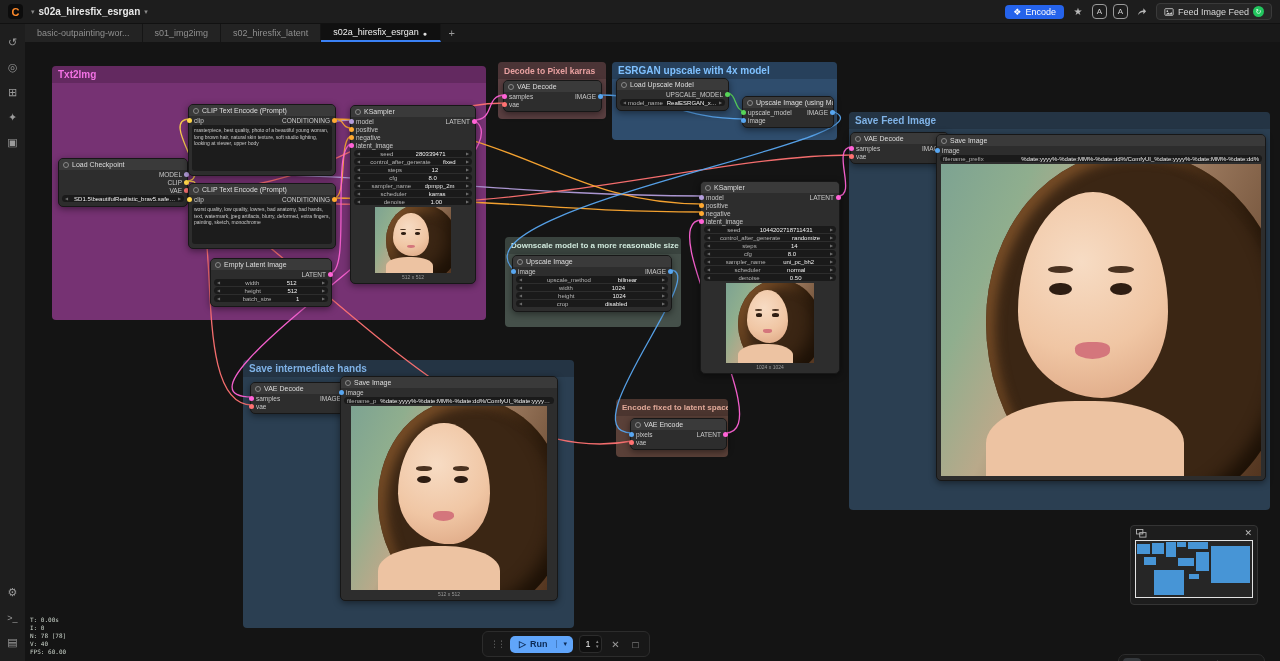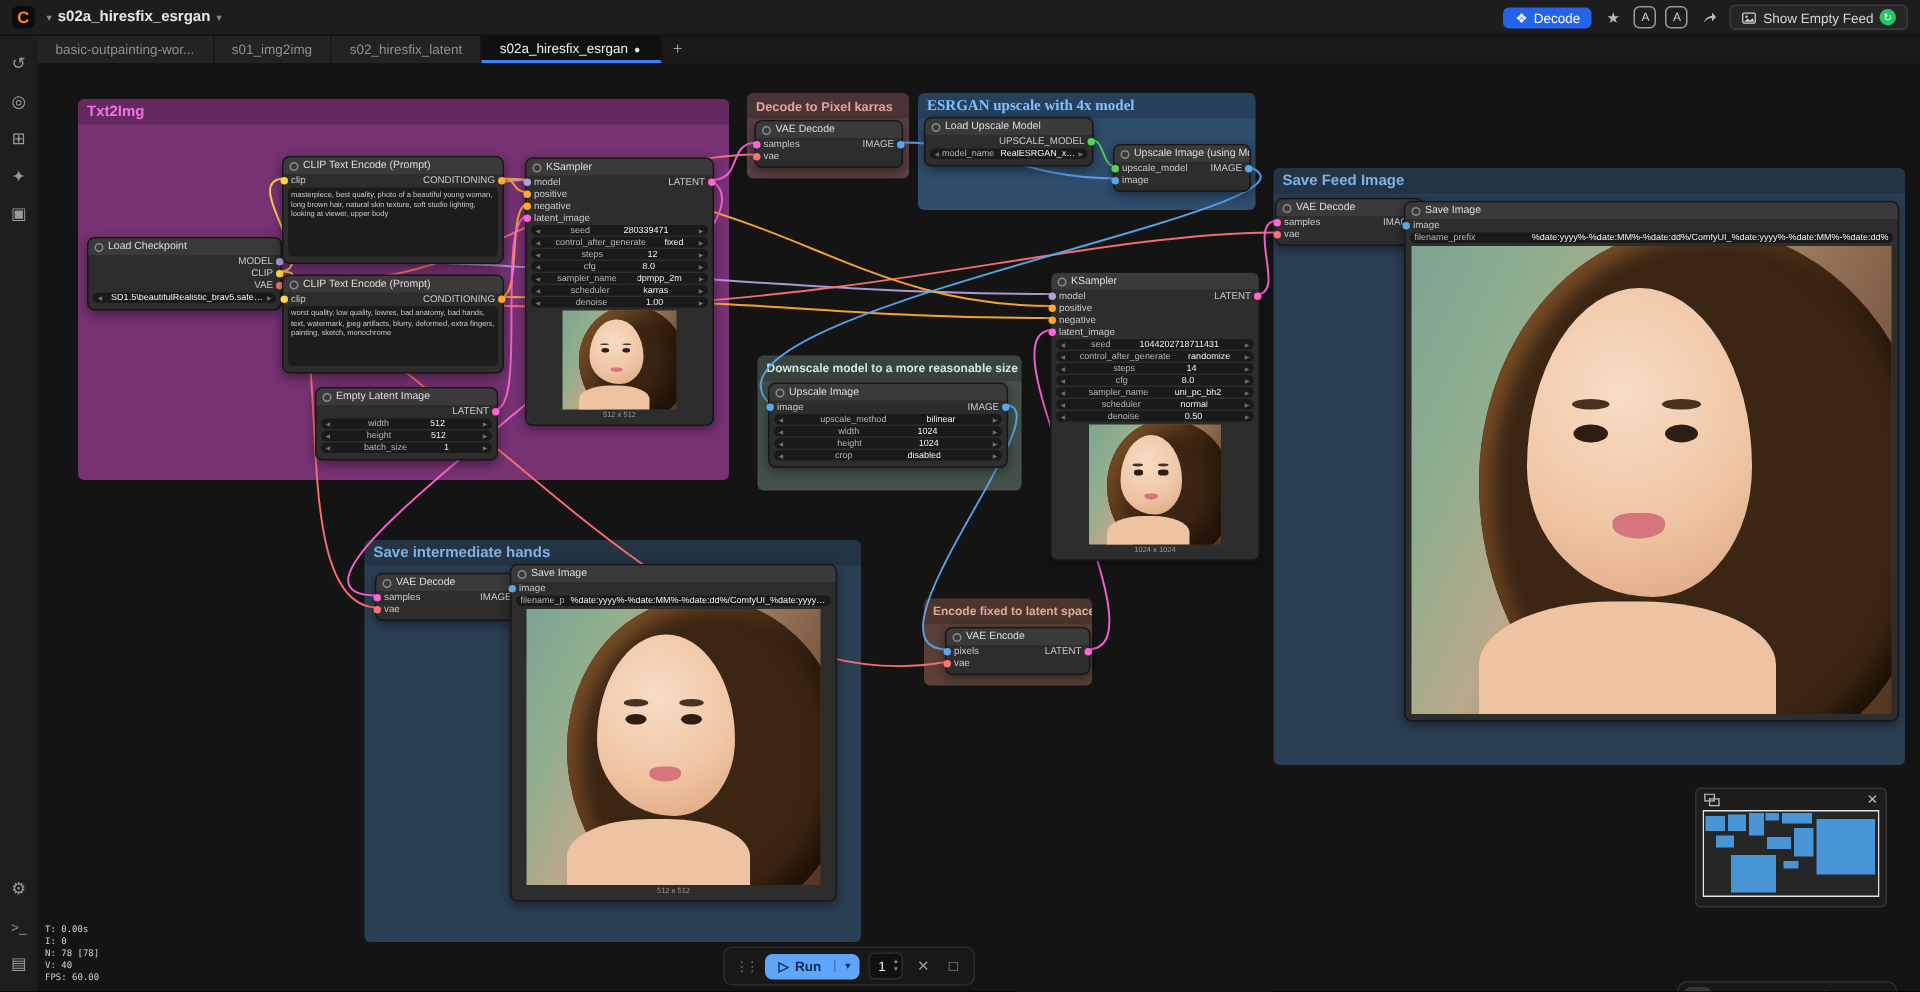--- a/index.html
+++ b/index.html
@@ -48,21 +48,21 @@
   .wires path{fill:none;stroke-width:1.3;opacity:.95;}
   .wm{stroke:#b39ddb}.wc{stroke:#ffd54a}.wv{stroke:#ff7272}.wo{stroke:#ffa931}
   .wl{stroke:#ff63d6}.wi{stroke:#58a6f0}.wu{stroke:#57d458}
 
   
   .group{position:absolute;border-radius:4px;z-index:2;}
   .gheader{height:15px;display:flex;align-items:center;padding:1px 6px;font-size:10px;font-weight:bold;
            background:rgba(0,0,0,.16);border-radius:4px 4px 0 0;white-space:nowrap;overflow:hidden;}
   .g-txt2img{background:#763273;}      .g-txt2img .gheader{color:#f272e4;}
   .g-brown{background:#5a3f41;}        .g-brown .gheader{color:#e8a0a0;}
-  .g-blue{background:#2f4d6d;}         .g-blue .gheader{color:#7fc1ff;font-family:Liberation Serif, serif;}
+  .g-blue{background:#2f4d6d;}         .g-blue .gheader{color:#7fc1ff;}
   .g-gray{background:#45504a;}         .g-gray .gheader{color:#cfe8dc;}
   .g-navy{background:#2b3f52;}         .g-navy .gheader{color:#7fb2e6;}
   .g-rust{background:#5a4038;}         .g-rust .gheader{color:#e0a898;}
 
   
   .node{position:absolute;background:#2d2d2d;border:1px solid #171717;border-radius:5px;z-index:10;
         box-shadow:0 2px 7px rgba(0,0,0,.45);padding-bottom:3px;box-sizing:border-box;}
   .nheader{height:11px;background:#3a3a3a;border-radius:4px 4px 0 0;display:flex;align-items:center;gap:3px;
            padding:0 4px;font-size:7px;color:#dedede;white-space:nowrap;overflow:hidden;text-overflow:ellipsis;}
   .ndot{width:4px;height:4px;border-radius:50%;border:1px solid #8a8a8a;flex:none;}
@@ -139,37 +139,37 @@
 <div class="stage">
 
   <div class="topbar">
     <div class="logo">C</div>
     <span class="chev">▾</span>
     <span class="wf-title">s02a_hiresfix_esrgan</span>
     <span class="chev">▾</span>
     <div class="topbar-right">
       <div class="btn-manager">
         <span>❖</span>
-        <span>Decode</span>
+        <span>Encode</span>
       </div>
       <div class="icon-btn">★</div>
       <div class="badge-a">A</div>
       <div class="badge-a">A</div>
       <div class="icon-btn">
         <svg class="mini" width="11" height="11" viewBox="0 0 12 12">
             <path d="M2 10 C3 6.5 5.5 5 8 5 V2.5 L11 5.8 8 9 V6.6 C6 6.6 3.8 7.6 2 10 Z" fill="#b9b9b9"></path>
           </svg>
       </div>
       <div class="btn-feed">
         <svg class="mini" width="10" height="10" viewBox="0 0 12 12">
           <rect x="1" y="2" width="10" height="8" rx="1" fill="none" stroke="#cfcfcf"></rect>
           <circle cx="4" cy="5" r="1" fill="#cfcfcf"></circle>
             <path d="M2 9 L5 6.5 7 8 9 6 10 9 Z" fill="#cfcfcf"></path>
         </svg>
-        <span>Show Empty Feed</span>
+        <span>Feed Image Feed</span>
         <span class="feed-toggle">↻</span>
       </div>
     </div>
   </div>
 
   <div class="tabstrip">
     <div class="tab">
         <span>basic-outpainting-wor...</span>
       </div>
     <div class="tab">

